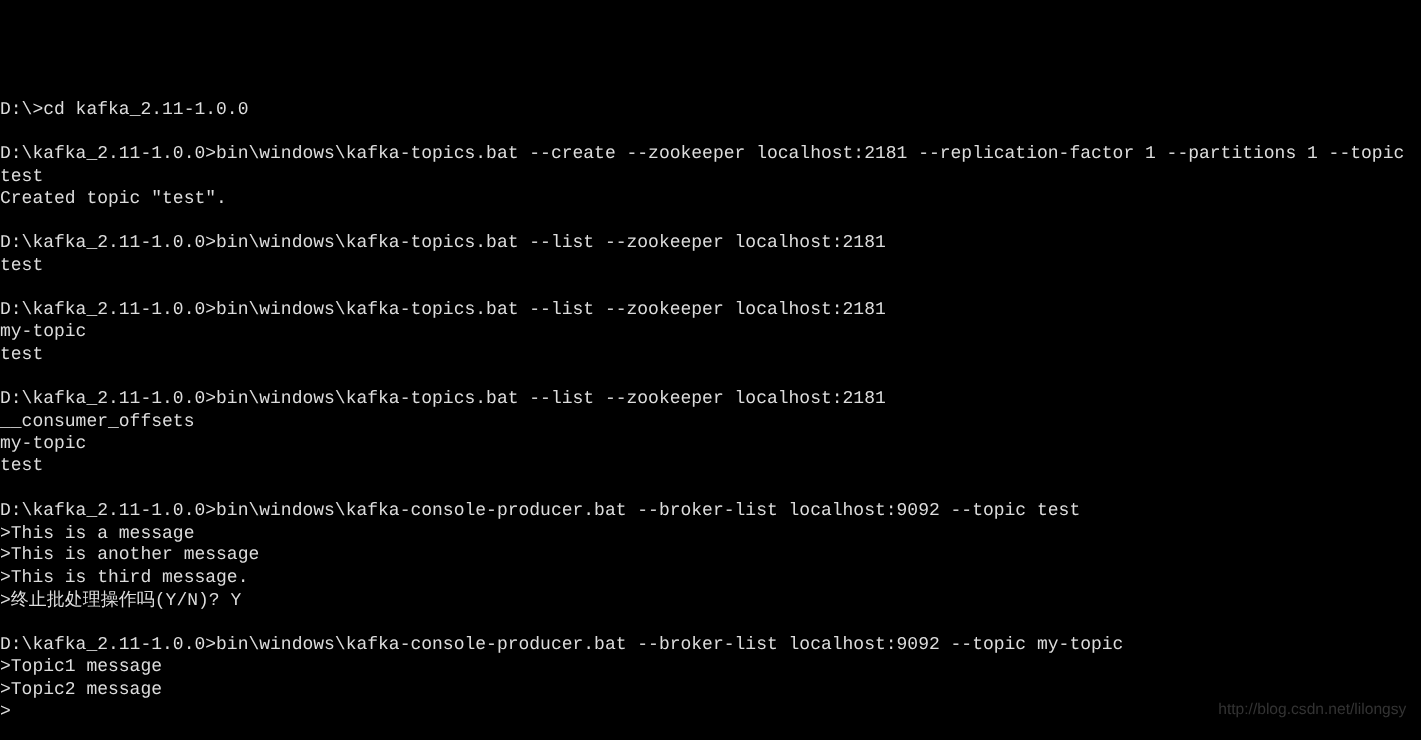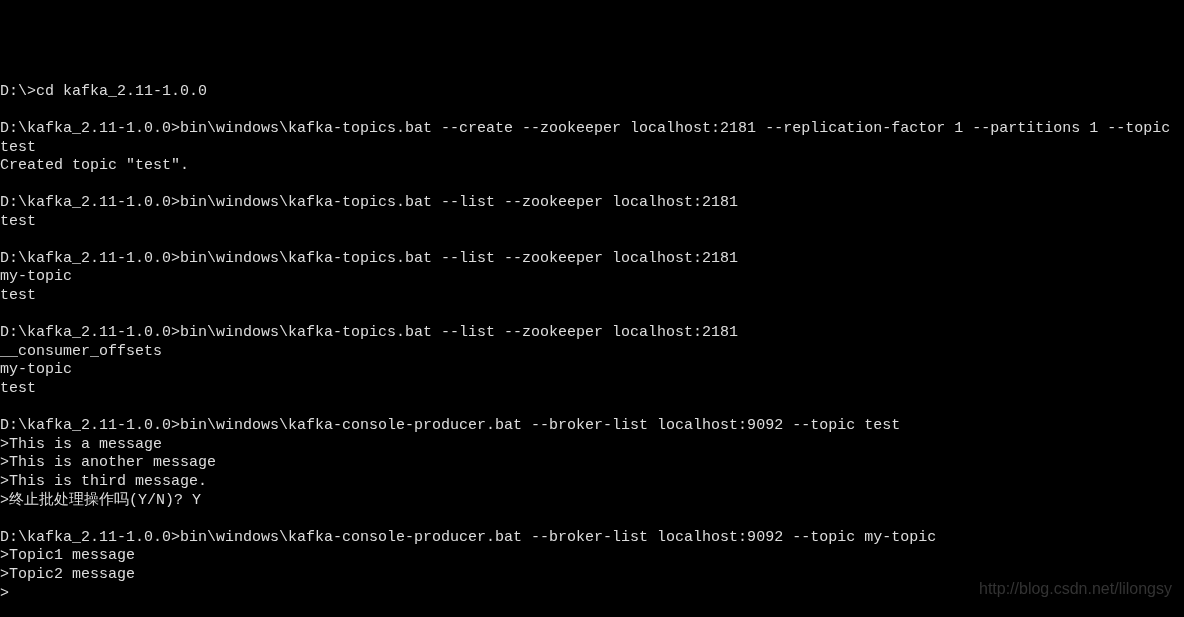--- a/index.html
+++ b/index.html
@@ -31,21 +31,21 @@
       color: #dddddd;
     }
     .output-text {
       color: #dddddd;
     }
     .watermark {
       position: absolute;
       bottom: 18px;
       right: 12px;
       color: #555555;
-      font-size: 16px;
+      font-size: 13px;
       font-family: sans-serif;
       opacity: 0.6;
     }
     .block {
       margin-bottom: 18px;
     }
     .block:last-child {
       margin-bottom: 0;
     }
   </style>

